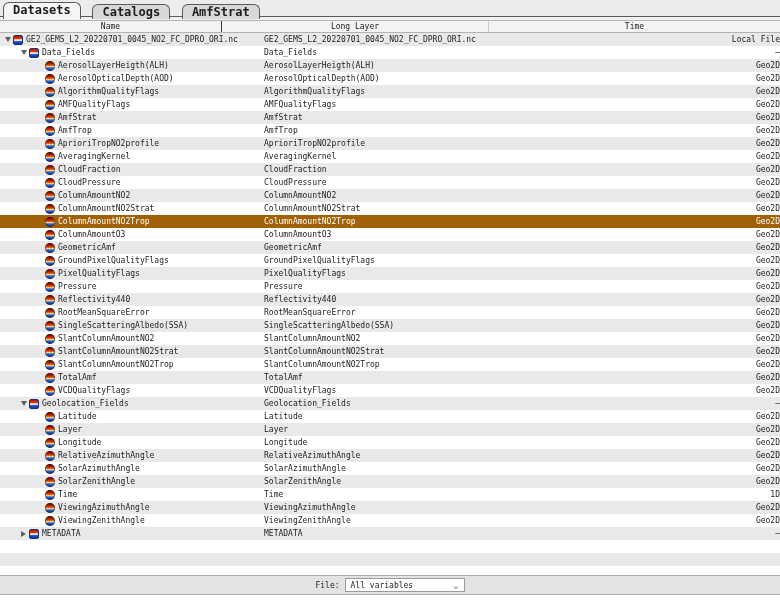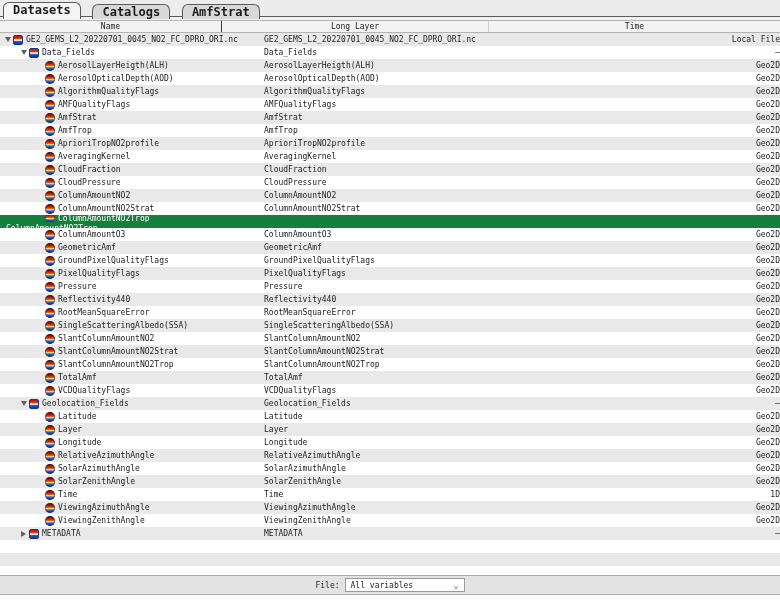--- a/index.html
+++ b/index.html
@@ -16,21 +16,21 @@
   .hdr{display:flex;height:13px;line-height:11px;background:#f3f3f3;box-sizing:border-box;
        border-top:1px solid #b3b3b3;border-bottom:1px solid #b3b3b3;font-size:8px;}
   .hc{text-align:center;box-sizing:border-box;}
   .hc-name{width:222px;border-right:1px solid #7f1d1d;}
   .hc-long{width:267px;border-right:1px solid #cfcfcf;}
   .hc-type{flex:1;}
   
   .rows{height:533px;overflow:hidden;background:#fff;}
   .r{display:flex;height:13px;line-height:13px;font-size:8px;background:#fff;}
   .r.stripe{background:#e9e9e9;}
-  .r.selected{background:#15803d;color:#fff;flex-direction:column;}
+  .r.selected{background:#a16207;color:#fff;}
   .cell{overflow:hidden;white-space:nowrap;box-sizing:border-box;}
   .tree{width:258px;display:flex;align-items:center;}
   .tw{flex:0 0 9px;display:flex;justify-content:center;align-items:center;height:13px;}
   .tw.open::before{content:'';display:block;width:0;height:0;
        border-left:3.5px solid transparent;border-right:3.5px solid transparent;border-top:5px solid #5f5f5f;}
   .tw.closed::before{content:'';display:block;width:0;height:0;
        border-top:3.5px solid transparent;border-bottom:3.5px solid transparent;border-left:5px solid #5f5f5f;}
   .ic{flex:0 0 10px;width:10px;height:10px;margin:0 3px 0 1px;box-sizing:border-box;}
   .ic-var{border-radius:50%;box-shadow:0 0 0 1px rgba(40,40,40,.55) inset;
        background:linear-gradient(180deg,#4a0800 0%,#951200 18%,#d23200 36%,#e8681c 46%,

